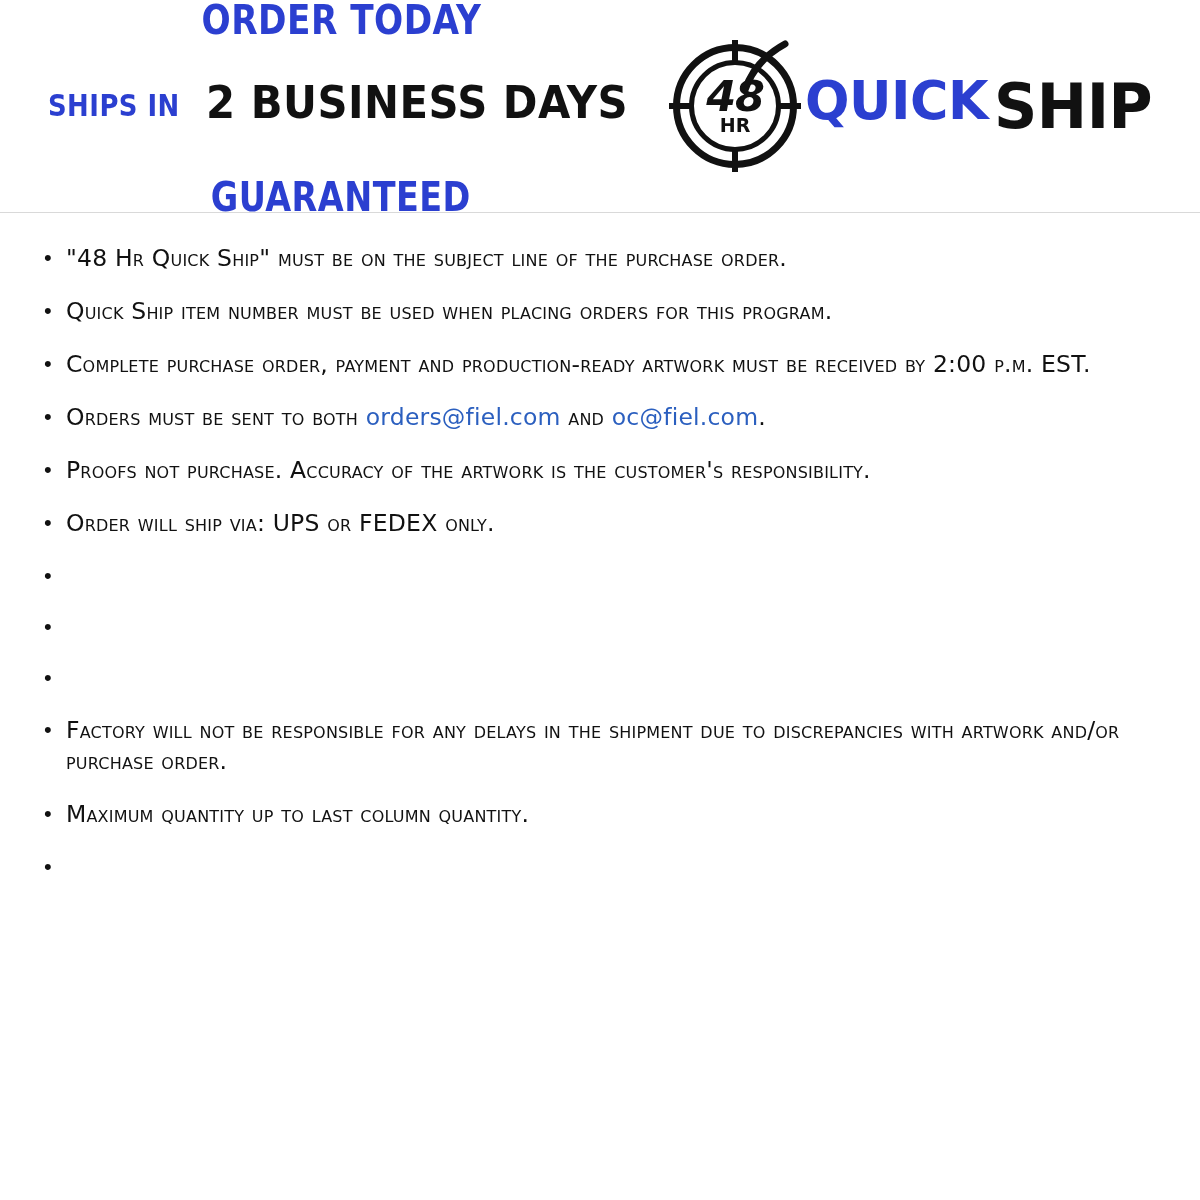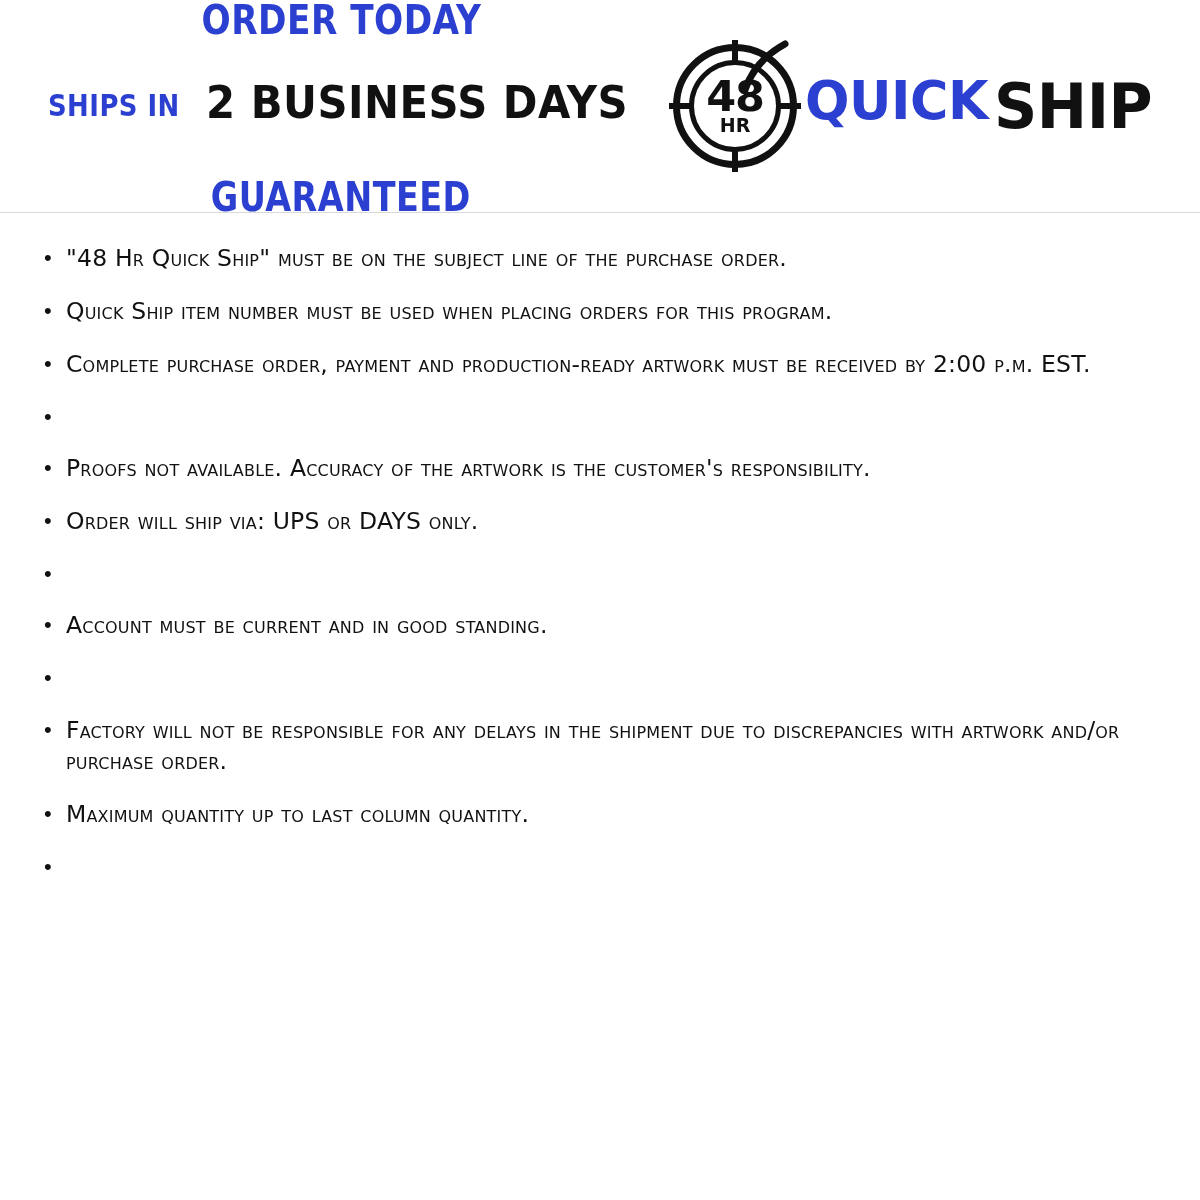--- a/index.html
+++ b/index.html
@@ -141,20 +141,21 @@
     align-items: center;
     justify-content: center;
     line-height: 0.92;
   }
   .badge-48 {
     font-family: "DejaVu Sans", sans-serif;
     font-weight: bold;
     font-size: 43px;
     color: #111111;
     letter-spacing: -1px;
+    font-style: italic;
   }
   .badge-hr {
     font-family: "DejaVu Sans", sans-serif;
     font-weight: bold;
     font-size: 19px;
     color: #111111;
     letter-spacing: 0px;
     margin-top: 0;
   }
 
@@ -280,39 +281,39 @@
       <span class="term-text">Quick Ship item number must be used when placing orders for this program.</span>
     </div>
 
     <div class="term">
       <span class="bullet">•</span>
       <span class="term-text">Complete purchase order, payment and production-ready artwork must be received by 2:00 p.m. EST.</span>
     </div>
 
     <div class="term">
       <span class="bullet">•</span>
-    </div>
-
-    <div class="term">
-      <span class="bullet">•</span>
-      <span class="term-text">Proofs not available. Accuracy of the artwork is the customer's responsibility.</span>
-    </div>
-
-    <div class="term">
-      <span class="bullet">•</span>
-      <span class="term-text"><span>Order will ship via: </span><span class="plain">UPS</span><span> or </span><span class="plain">DAYS</span><span> only.</span></span>
-    </div>
-
-    <div class="term">
-      <span class="bullet">•</span>
-    </div>
-
-    <div class="term">
-      <span class="bullet">•</span>
-      <span class="term-text">Account must be current and in good standing.</span>
+      <span class="term-text"><span>Orders must be sent to both </span><a class="lnk" href="#">orders@fiel.com</a><span> and </span><a class="lnk" href="#">oc@fiel.com</a><span>.</span></span>
+    </div>
+
+    <div class="term">
+      <span class="bullet">•</span>
+      <span class="term-text">Proofs not purchase. Accuracy of the artwork is the customer's responsibility.</span>
+    </div>
+
+    <div class="term">
+      <span class="bullet">•</span>
+      <span class="term-text"><span>Order will ship via: </span><span class="plain">UPS</span><span> or </span><span class="plain">FEDEX</span><span> only.</span></span>
+    </div>
+
+    <div class="term">
+      <span class="bullet">•</span>
+    </div>
+
+    <div class="term">
+      <span class="bullet">•</span>
     </div>
 
     <div class="term">
       <span class="bullet">•</span>
     </div>
 
     <div class="term">
       <span class="bullet">•</span>
       <span class="term-text">Factory will not be responsible for any delays in the shipment due to discrepancies with artwork and/or purchase order.</span>
     </div>

